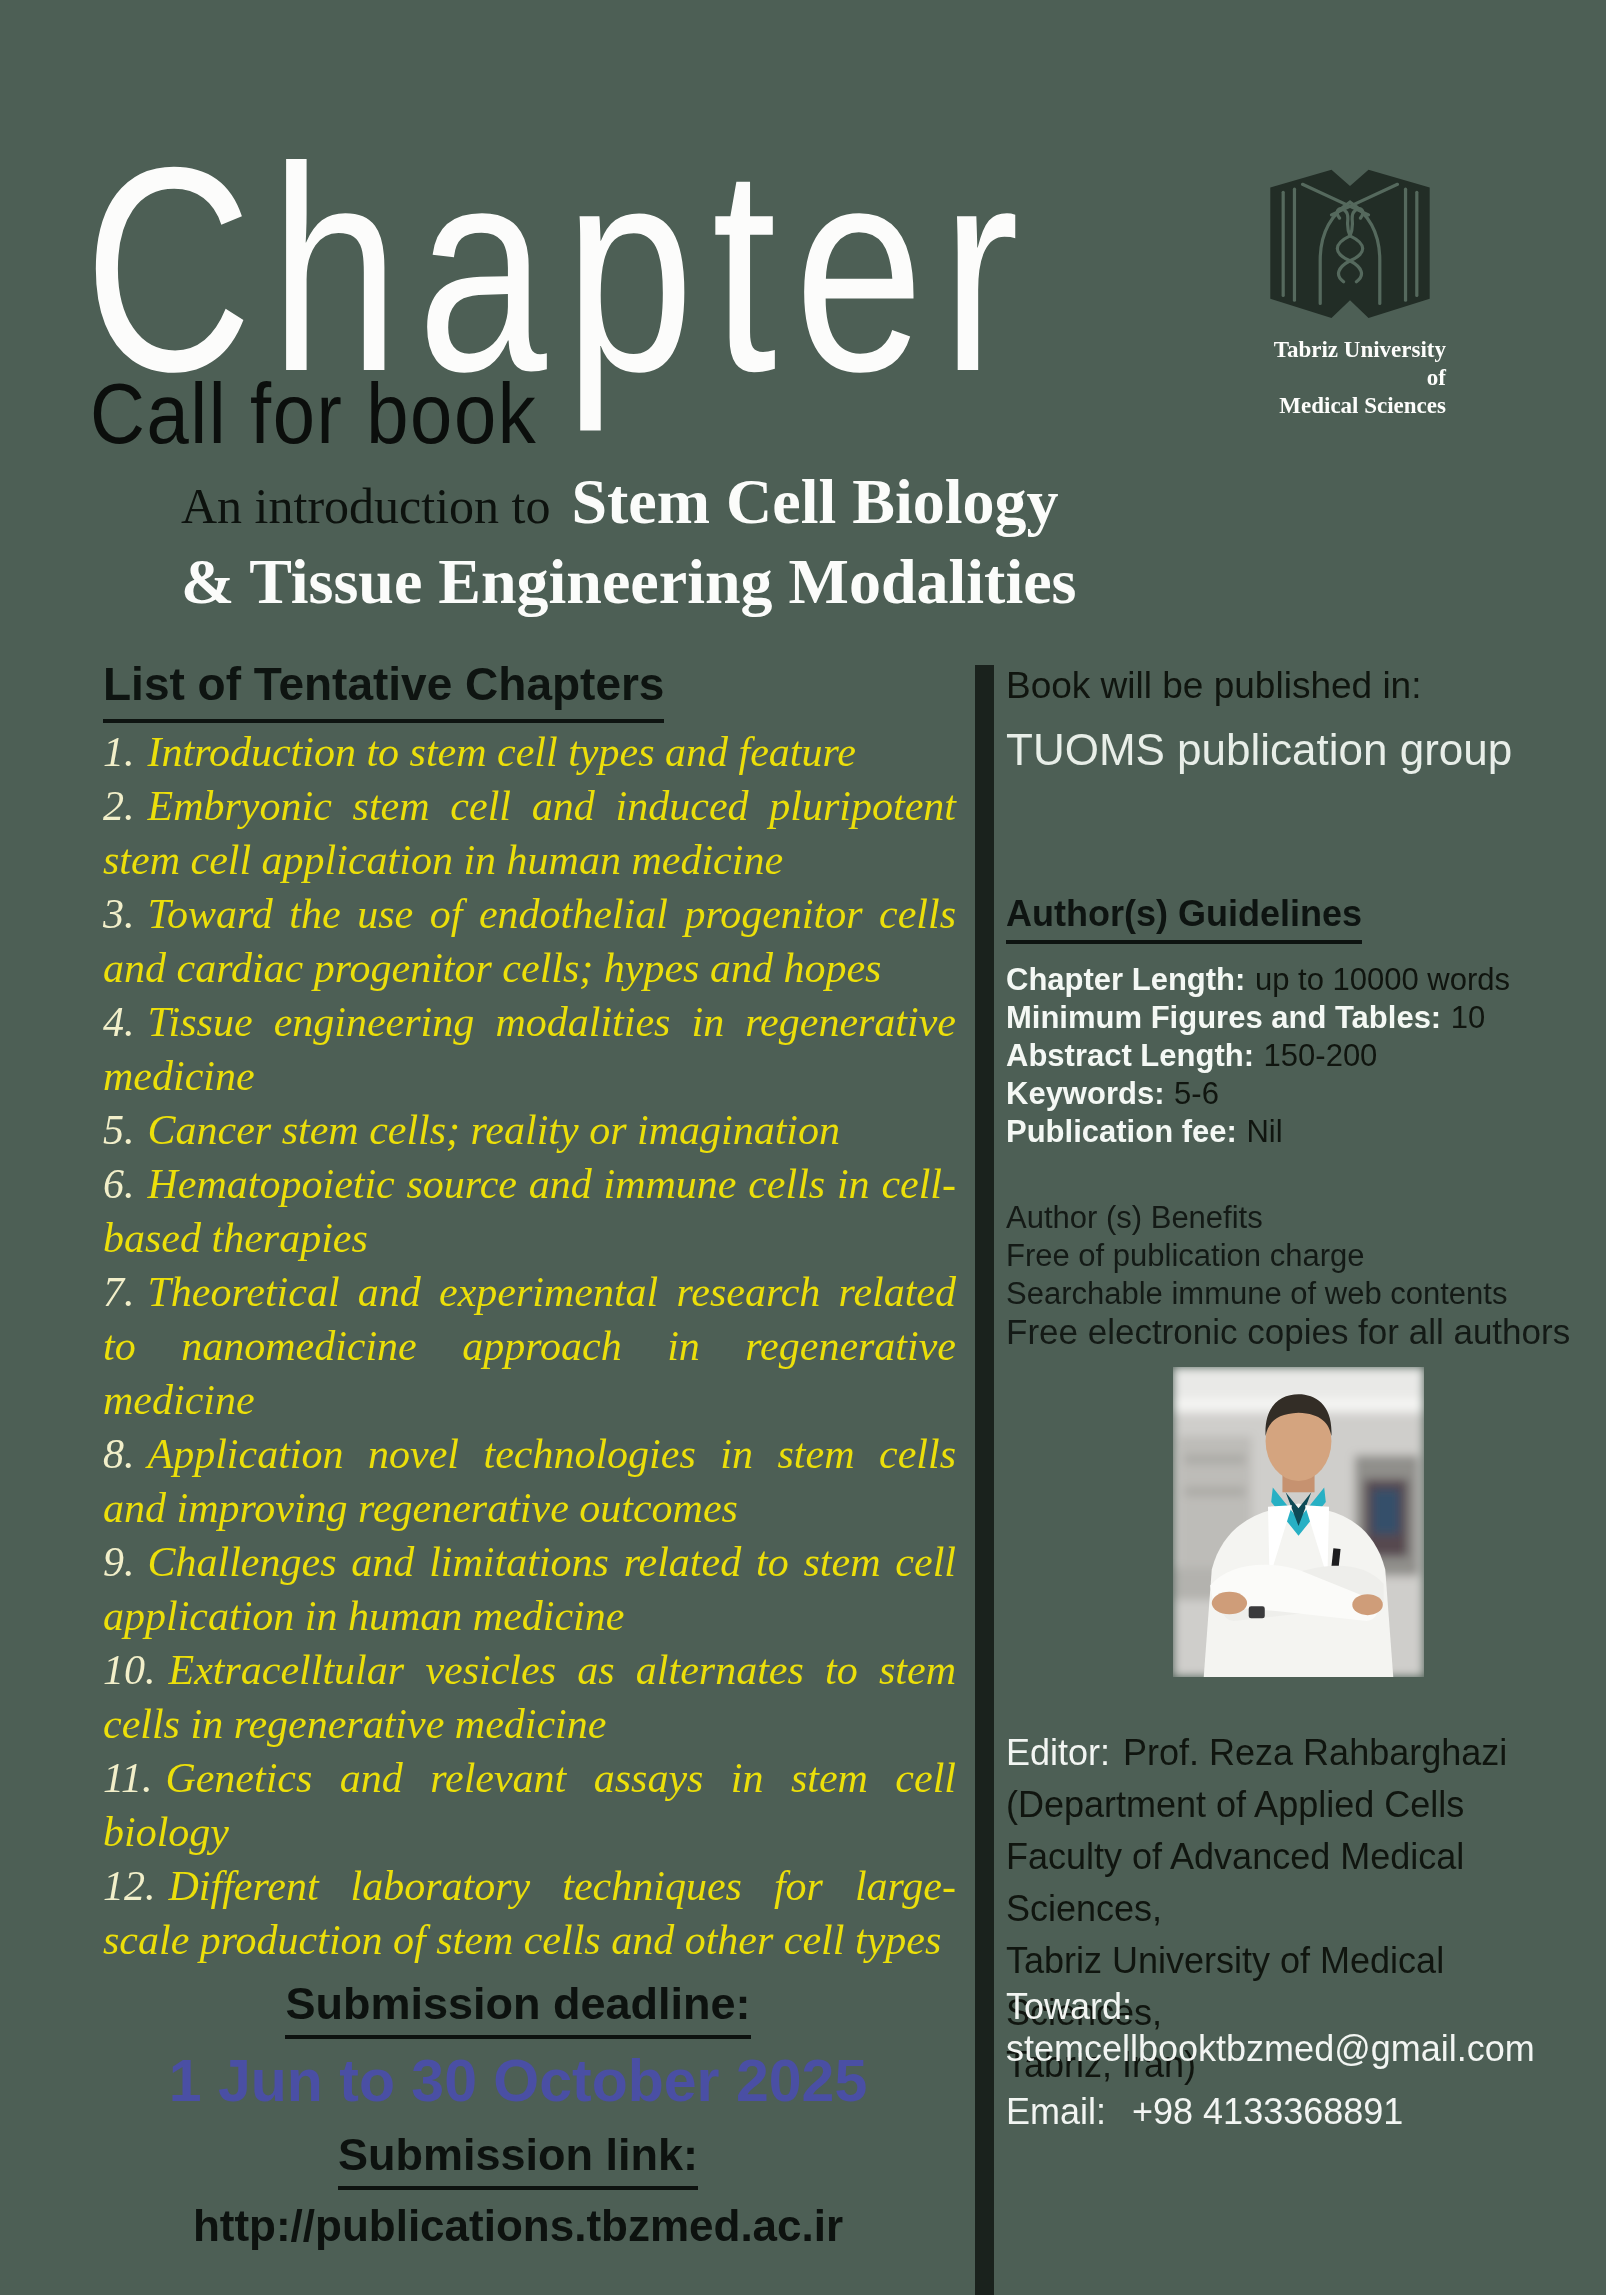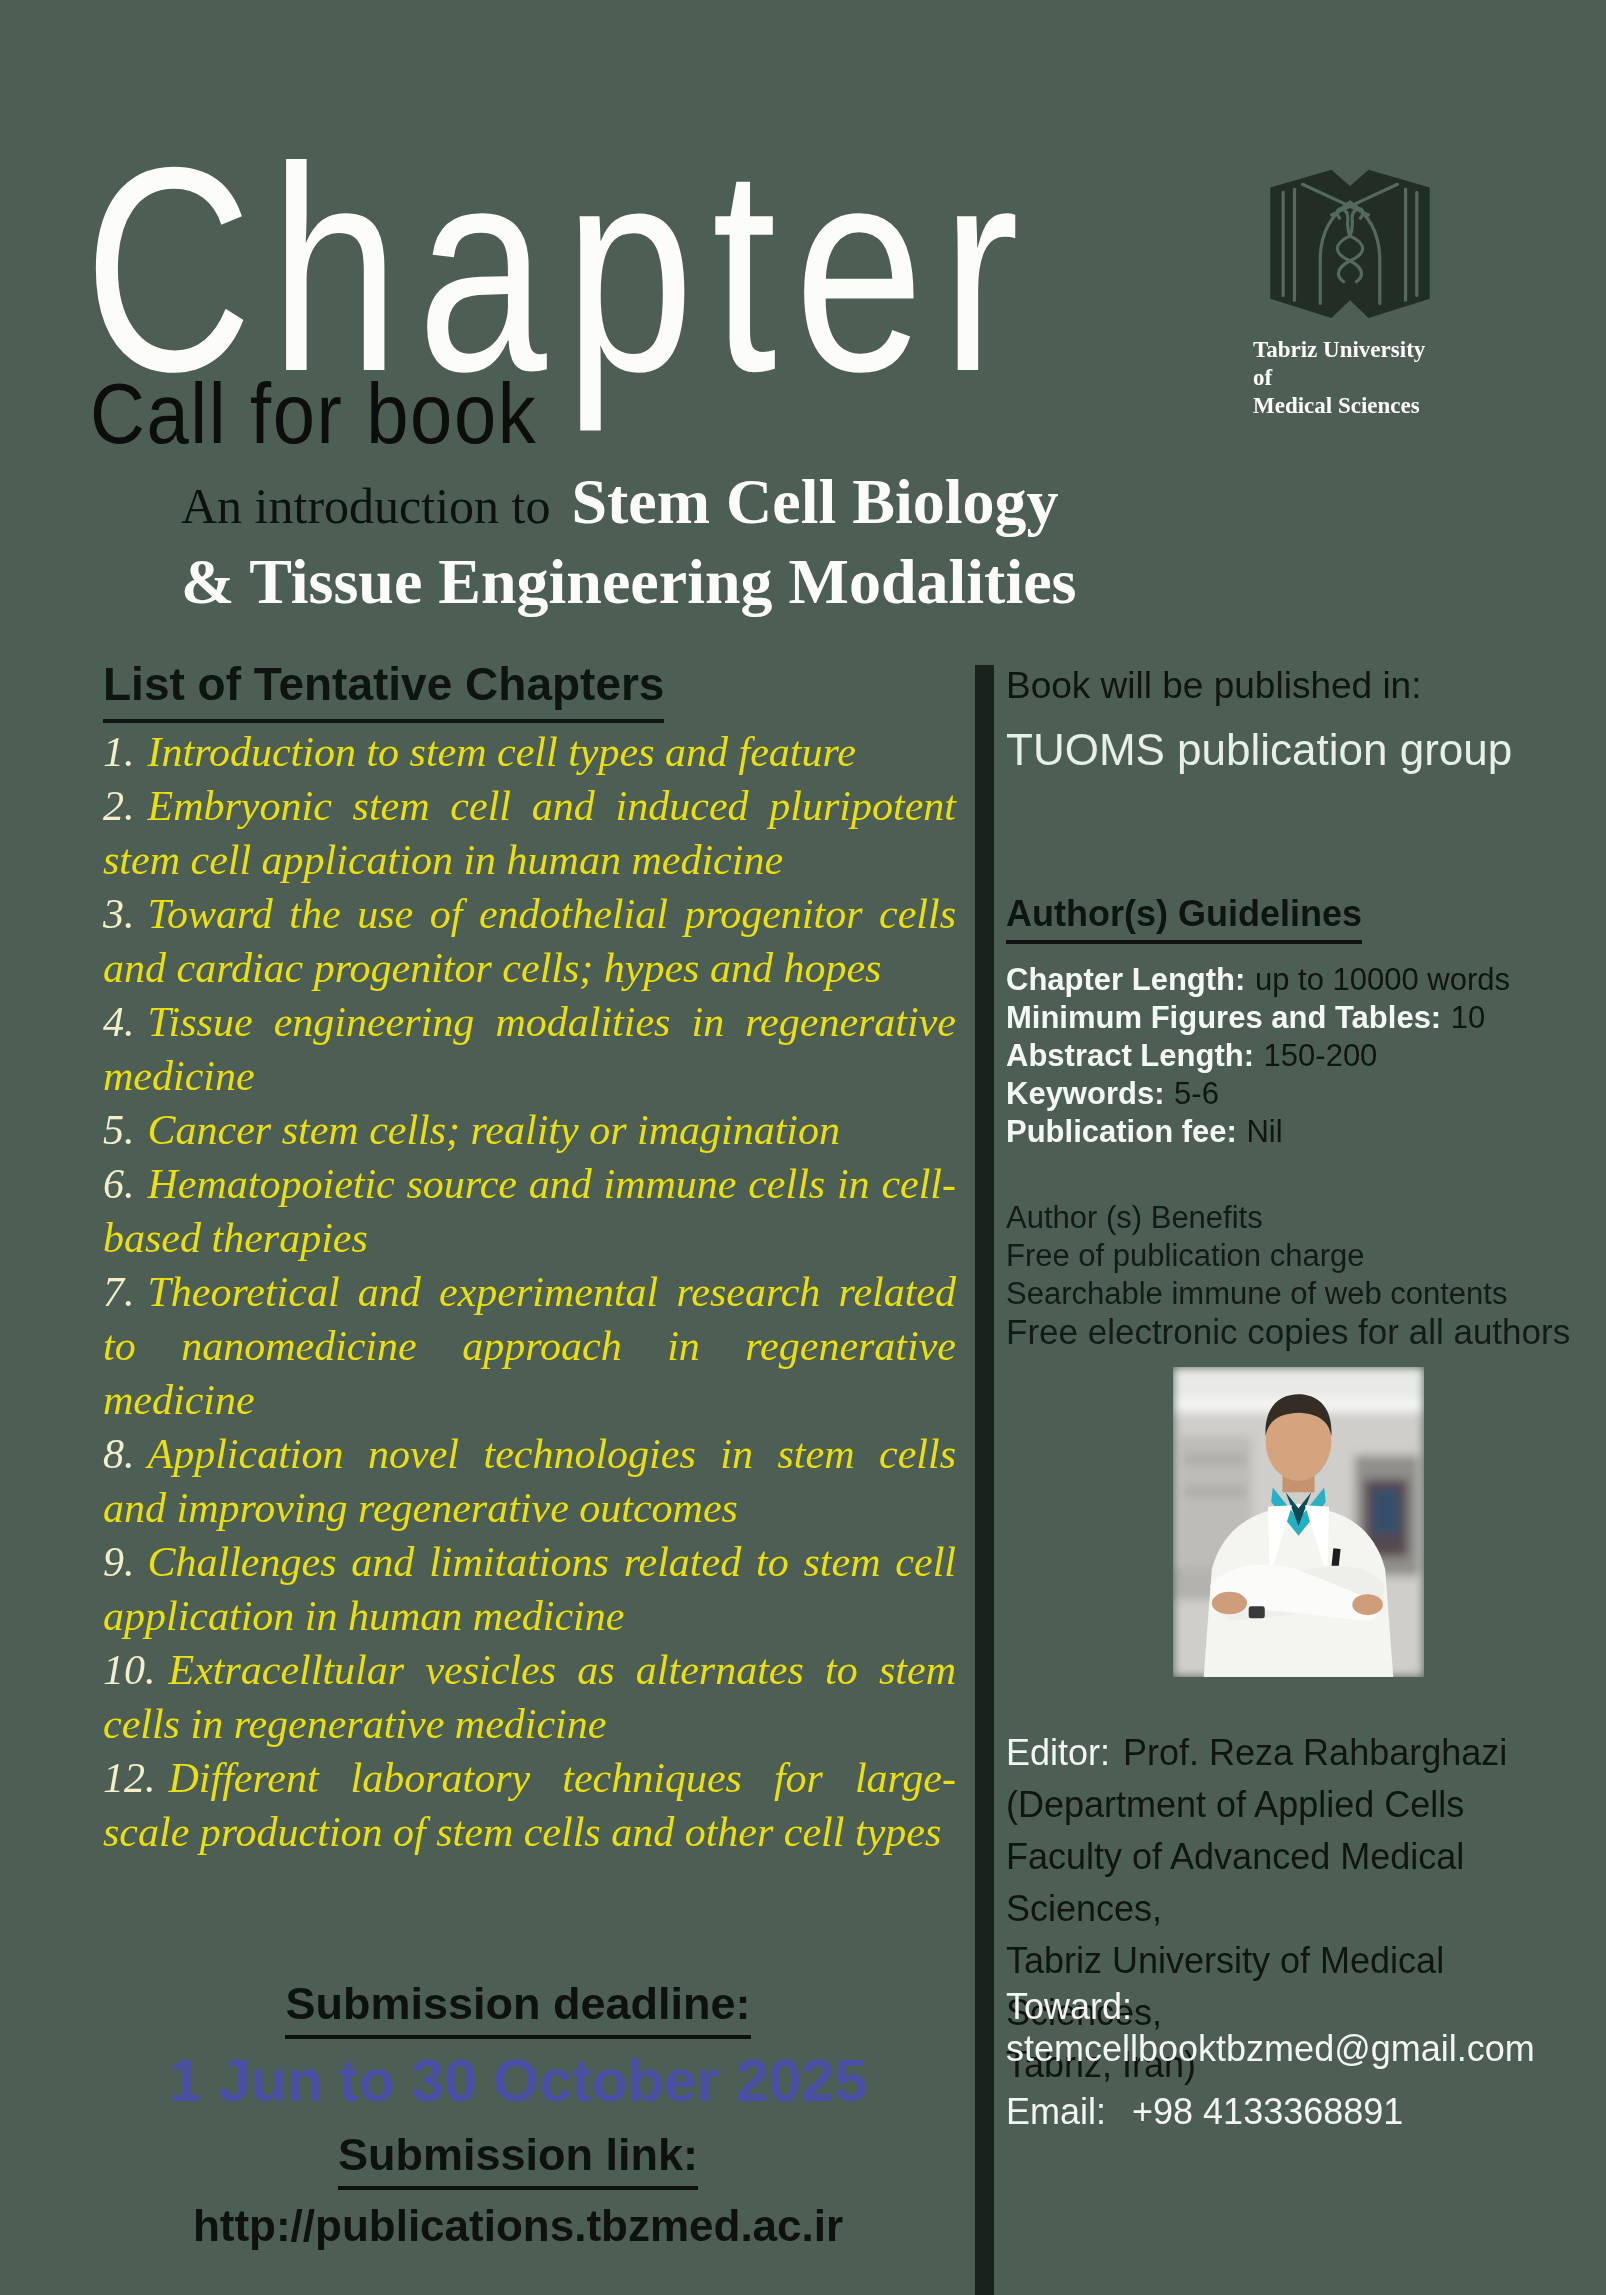--- a/index.html
+++ b/index.html
@@ -22,21 +22,21 @@
     white-space:nowrap;
   }
   .subtitle{
     position:absolute;left:181px;top:462px;width:884px;
     font-family:"Liberation Serif", serif;
   }
   .subtitle .line1{display:flex;align-items:baseline;gap:21px;}
   .intro-prefix{font-size:50px;color:#0d120e;font-weight:400;}
   .intro-main{font-size:64px;color:#fbfcfa;font-weight:700;line-height:80px;white-space:nowrap;}
   
-  .logo{position:absolute;left:1253px;top:165px;width:193px;text-align:left;}
+  .logo{position:absolute;left:1253px;top:165px;width:193px;text-align:right;}
   .logo svg{display:block;margin:0 auto;}
   .logo-text{margin-top:9.6px;font-family:"Liberation Serif", serif;
     font-weight:700;color:#fdfdfb;font-size:23px;line-height:28px;}
   
   .divider{position:absolute;left:975px;top:665px;width:18.5px;height:1630px;background:#1a221d;}
   
   .chapters-heading{
     position:absolute;left:103px;top:657px;
     font-size:46px;font-weight:700;color:#0e1411;
     border-bottom:4.8px solid #0e1411;padding-bottom:8px;white-space:nowrap;
@@ -123,20 +123,21 @@
     <p><span class="chap-num">1.</span><span>Introduction to stem cell types and feature</span></p>
     <p><span class="chap-num">2.</span><span>Embryonic stem cell and induced pluripotent stem cell application in human medicine</span></p>
     <p><span class="chap-num">3.</span><span>Toward the use of endothelial progenitor cells and cardiac progenitor cells; hypes and hopes</span></p>
     <p><span class="chap-num">4.</span><span>Tissue engineering modalities in regenerative medicine</span></p>
     <p><span class="chap-num">5.</span><span>Cancer stem cells; reality or imagination</span></p>
     <p><span class="chap-num">6.</span><span>Hematopoietic source and immune cells in cell-based therapies</span></p>
     <p><span class="chap-num">7.</span><span>Theoretical and experimental research related to nanomedicine approach in regenerative medicine</span></p>
     <p><span class="chap-num">8.</span><span>Application novel technologies in stem cells and improving regenerative outcomes</span></p>
     <p><span class="chap-num">9.</span><span>Challenges and limitations related to stem cell application in human medicine</span></p>
     <p><span class="chap-num">10.</span><span>Extracelltular vesicles as alternates to stem cells in regenerative medicine</span></p>
+    <p><span class="chap-num">11.</span><span>Genetics and relevant assays in stem cell biology</span></p>
     <p><span class="chap-num">12.</span><span>Different laboratory techniques for large-scale production of stem cells and other cell types</span></p>
   </div>
 
   <div class="submission">
     <div><span class="sub-head">Submission deadline:</span></div>
     <div class="sub-date">1 Jun to 30 October 2025</div>
     <div class="mt18"><span class="sub-head">Submission link:</span></div>
     <div class="sub-url">http://publications.tbzmed.ac.ir</div>
   </div>
 

